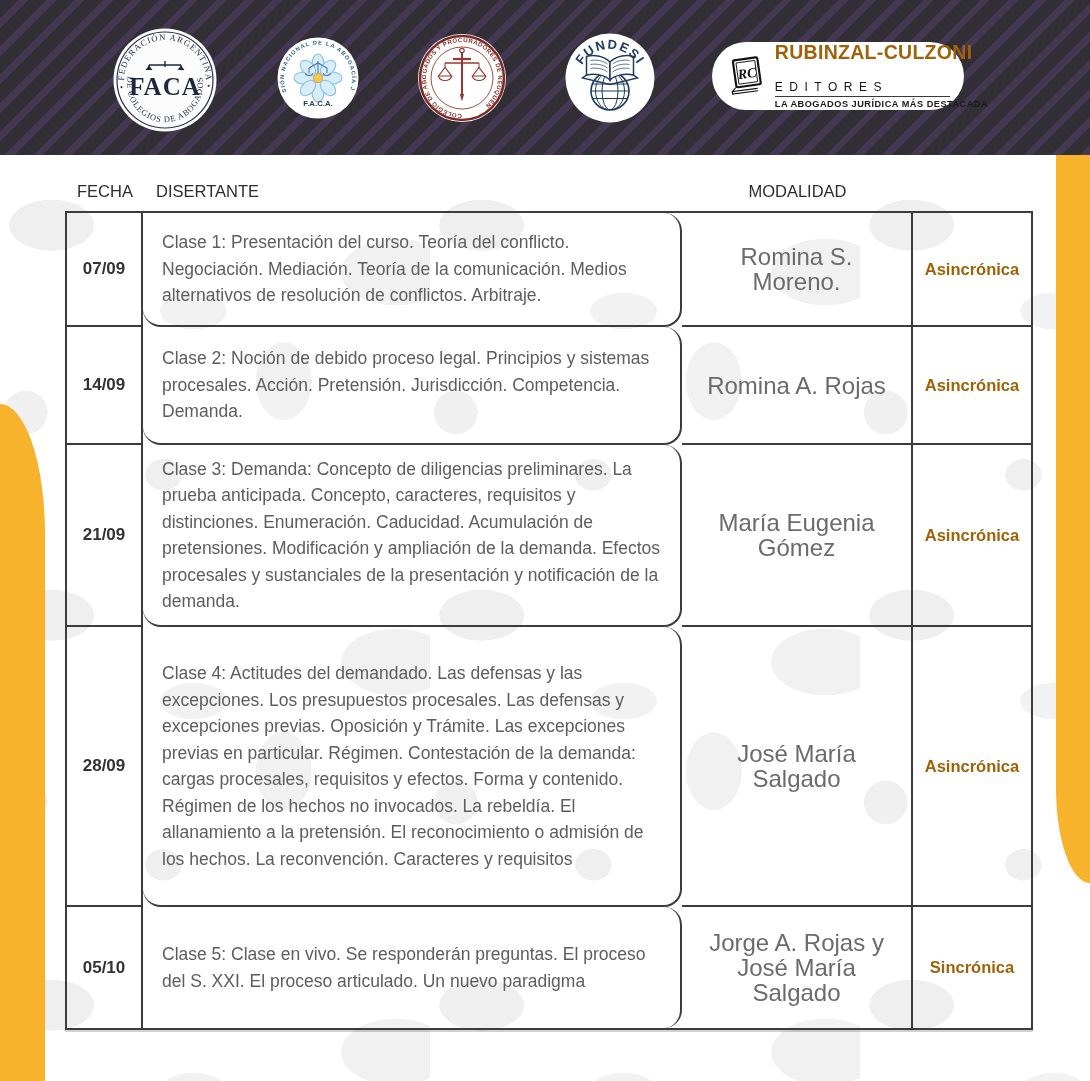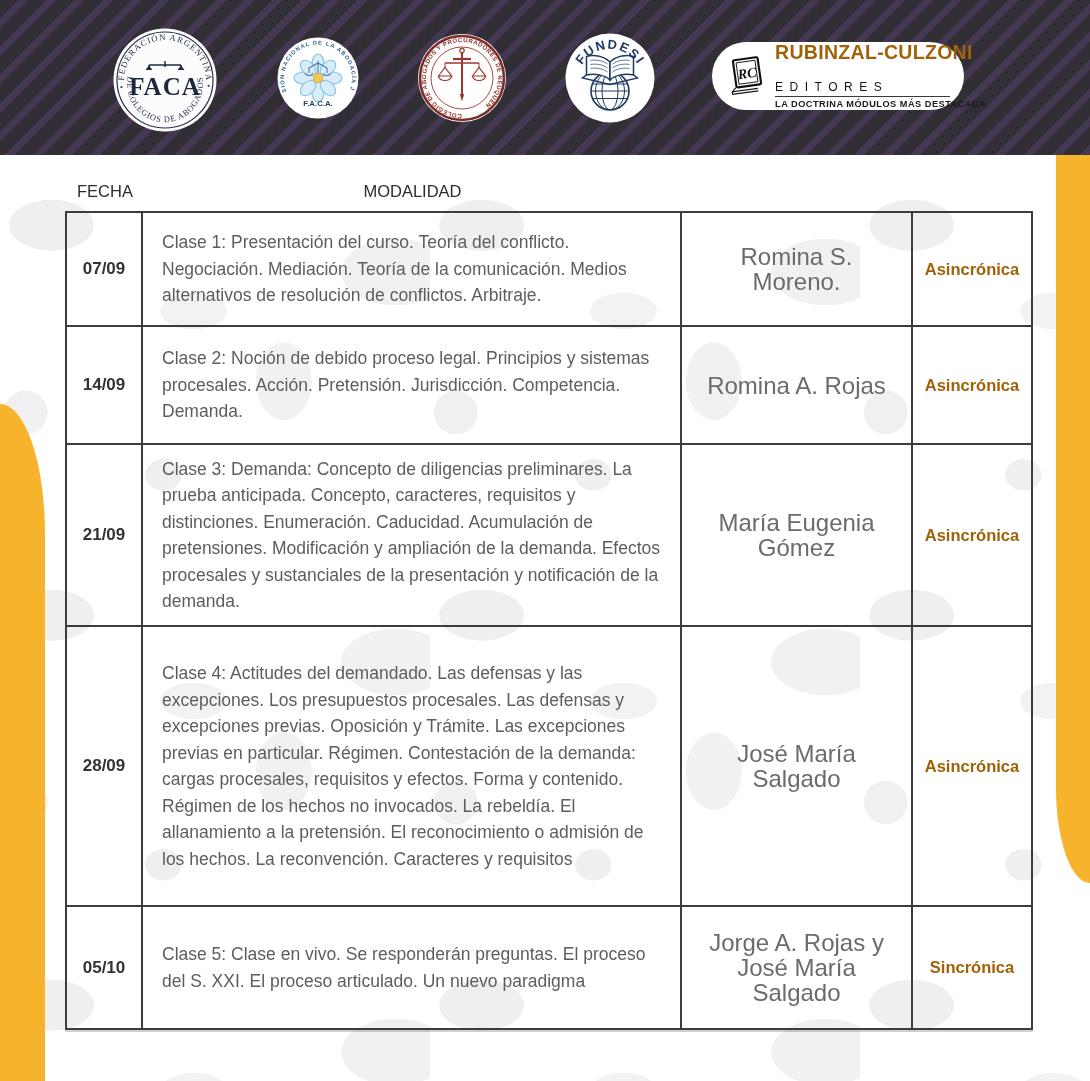--- a/index.html
+++ b/index.html
@@ -71,21 +71,21 @@
     display:grid;
     grid-template-columns:76px 539px 231px 118px;
     grid-template-rows:114px 118px 182px 280px auto;
     z-index:4; background:transparent;
   }
   .row{ display:contents; }
   .cell{ border-right:2px solid #3c3c3c; border-bottom:2px solid #3c3c3c; display:flex; align-items:center; }
   .row .cell:last-child{ border-right:none; }
   .row:last-child .cell{ border-bottom:none; }
   .fecha-cell{ justify-content:center; font-weight:bold; font-size:17px; color:#333; }
-  .modulo-cell{ padding:10px 12px 10px 19px; font-size:17.5px; line-height:26.5px; color:#5d5d5d; }
+  .modulo-cell{ padding:10px 12px 10px 19px; font-size:17.5px; line-height:26.5px; color:#5d5d5d;border-radius:18px; }
   .disertante-cell{ justify-content:center; text-align:center; padding:8px 14px; font-size:24px; line-height:25px; color:#6b6b6b; }
   .modalidad-cell{ justify-content:center; font-weight:bold; font-size:16.5px; color:#a16207; }
 </style>
 </head>
 <body>
 
 <div class="page">
 
   <div class="band">
 
@@ -215,30 +215,31 @@
         </g>
         <g stroke="#111111" stroke-width="1.4" fill="none">
           <path d="M9.5 40 L5.5 45 L36 41"></path>
           <path d="M5.5 45 L5.5 48 L36.5 44"></path>
         </g>
       </svg>
       <div class="rc-text">
         <div class="rc-title">RUBINZAL-CULZONI</div>
         <div class="rc-sub">EDITORES</div>
         <div class="rc-line"></div>
-        <div class="rc-tag">LA DOCTRINA MÓDULOS MÁS DESTACADA</div>
+        <div class="rc-tag">LA ABOGADOS JURÍDICA MÁS DESTACADA</div>
       </div>
     </div>
   </div>
 
   <div class="yellow-left"></div>
   <div class="yellow-right"></div>
 
   <div class="thead">
     <div class="th th-fecha">FECHA</div>
+    <div class="th th-disertante">DISERTANTE</div>
     <div class="th th-modalidad">MODALIDAD</div>
   </div>
 
   <div class="table">
 
     <div class="row">
       <div class="cell fecha-cell">07/09</div>
       <div class="cell modulo-cell">Clase 1: Presentación del curso. Teoría del conflicto. Negociación. Mediación. Teoría de la comunicación. Medios alternativos de resolución de conflictos. Arbitraje.</div>
       <div class="cell disertante-cell">Romina S. Moreno.</div>
       <div class="cell modalidad-cell">Asincrónica</div>

